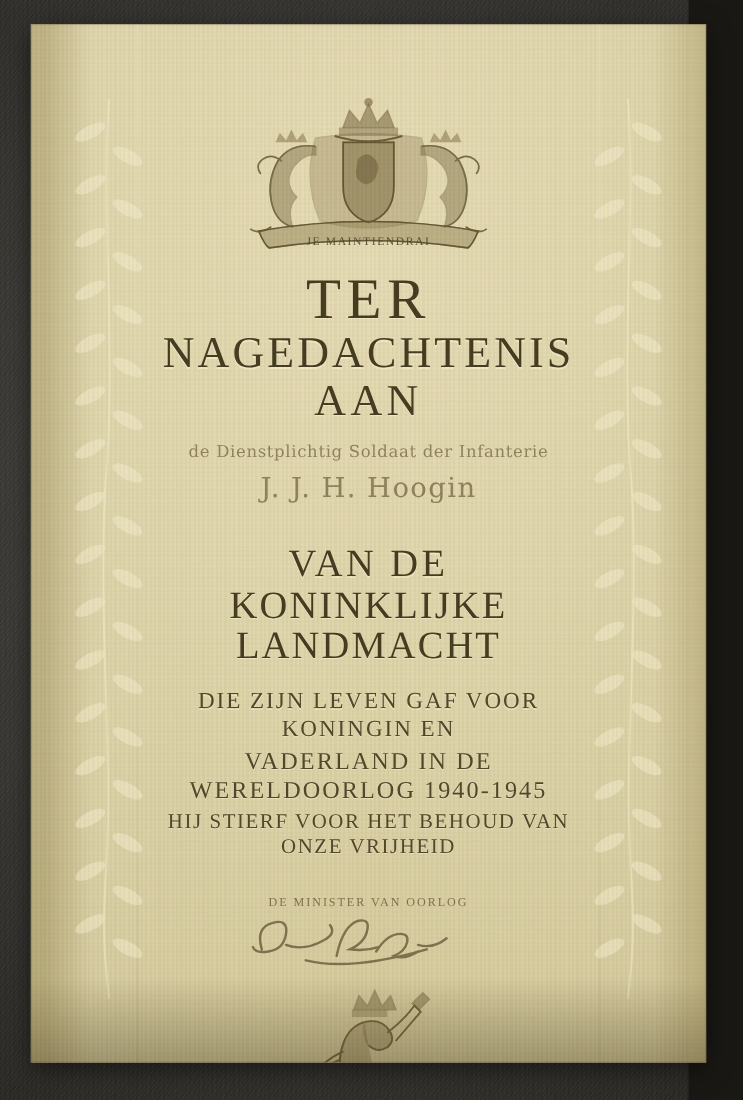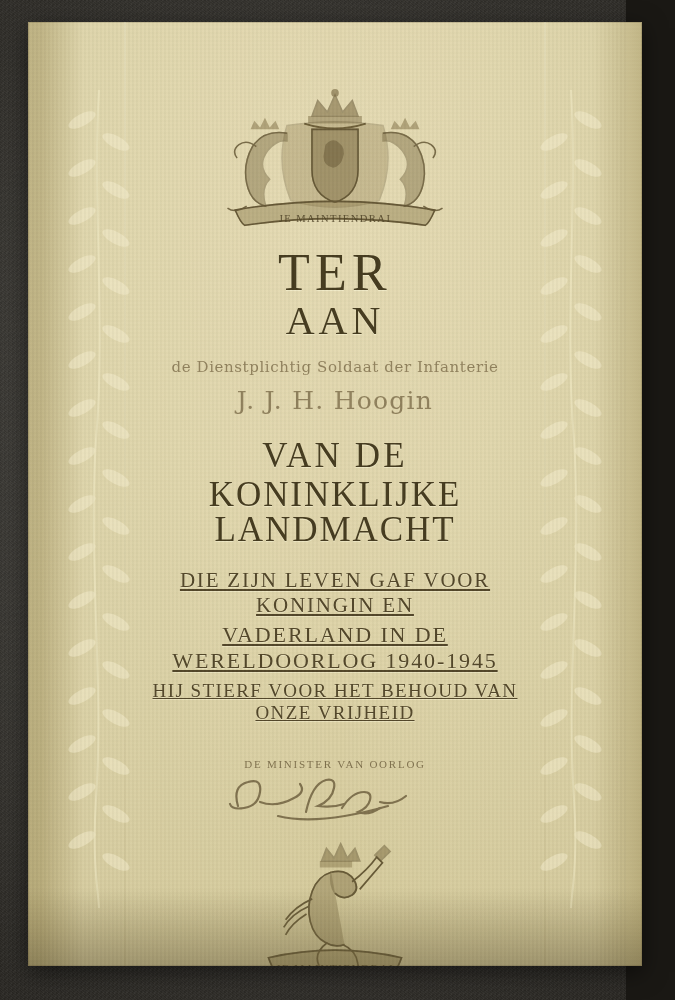--- a/index.html
+++ b/index.html
@@ -114,29 +114,28 @@
   .script {
     font-family: "DejaVu Serif", serif;
     color: #6b5a38;
     opacity: .68;
     line-height: 1.2;
   }
   #rank { font-size: 15px; margin-top: 16px; letter-spacing: .04em; }
   #name { font-size: 25px; margin-top: 10px; letter-spacing: .05em; }
 
   
-  #vande        { font-size: 35px; margin-top: 22px; letter-spacing:.09em; }
+  #vande        { font-size: 35px; margin-top: 36px; letter-spacing:.09em; }
   #landmacht    { font-size: 35px; margin-top: 3px;  letter-spacing:.055em; }
 
   .sub {
     font-family: "Liberation Serif", serif;
     color: #53472a;
     letter-spacing: .085em;
     text-shadow: 0 1px 0 rgba(255,252,225,.4);
-    text-decoration: underline;
   }
   #die1 { font-size: 21px; margin-top: 20px; }
   #die2 { font-size: 22px; margin-top: 4px; }
   #stierf { font-size: 19px; margin-top: 6px; letter-spacing:.075em; }
 
   #ministerlabel {
     font-family: "Liberation Serif", serif;
     font-size: 11px;
     letter-spacing: .16em;
     color: #6a5b3a;
@@ -280,20 +279,21 @@
             <path d="M288 66 l-4 -9 l-6 7 l-5 -10 l-5 10 l-6 -7 l-4 9 z" fill="#6d5c33" opacity=".55" stroke="none"></path>
           </g>
 
           <path d="M96 150 q104 -18 208 0 q-6 14 -10 16 q-94 -14 -188 0 q-4 -2 -10 -16 z" fill="#7d6b3c" opacity=".42"></path>
           <path d="M96 150 q104 -18 208 0 q-6 14 -10 16 q-94 -14 -188 0 q-4 -2 -10 -16 z"></path>
         </g>
         <text x="200" y="163" text-anchor="middle" font-family="Liberation Serif, serif" font-size="11" letter-spacing="1.5" fill="#4e4226" opacity=".85">JE MAINTIENDRAI</text>
       </svg>
 
       <div class="h-line" id="ter">TER</div>
+      <div class="h-line" id="nagedachtenis">NAGEDACHTENIS</div>
       <div class="h-line" id="aan">AAN</div>
 
       <div class="script" id="rank">de Dienstplichtig Soldaat der Infanterie</div>
       <div class="script" id="name">J. J. H. Hoogin</div>
 
       <div class="h-line" id="vande">VAN DE</div>
       <div class="h-line" id="landmacht">KONINKLIJKE LANDMACHT</div>
       <div class="sub" id="die1">DIE ZIJN LEVEN GAF VOOR KONINGIN EN</div>
       <div class="sub" id="die2">VADERLAND IN DE WERELDOORLOG 1940-1945</div>
       <div class="sub" id="stierf">HIJ STIERF VOOR HET BEHOUD VAN ONZE VRIJHEID</div>

